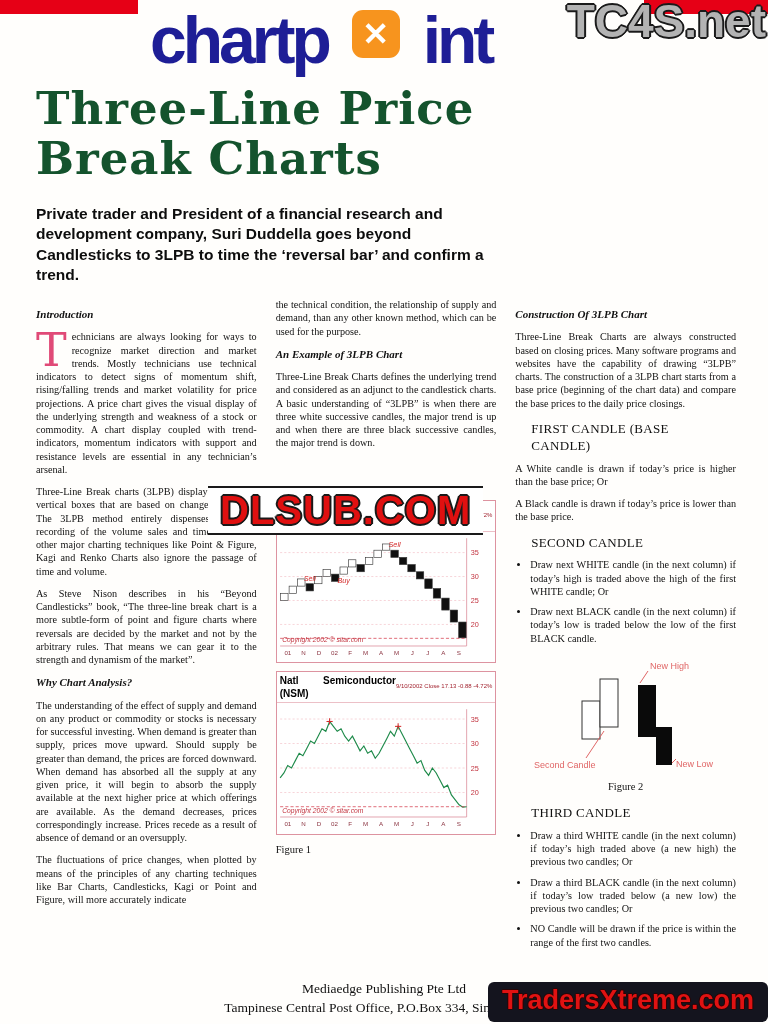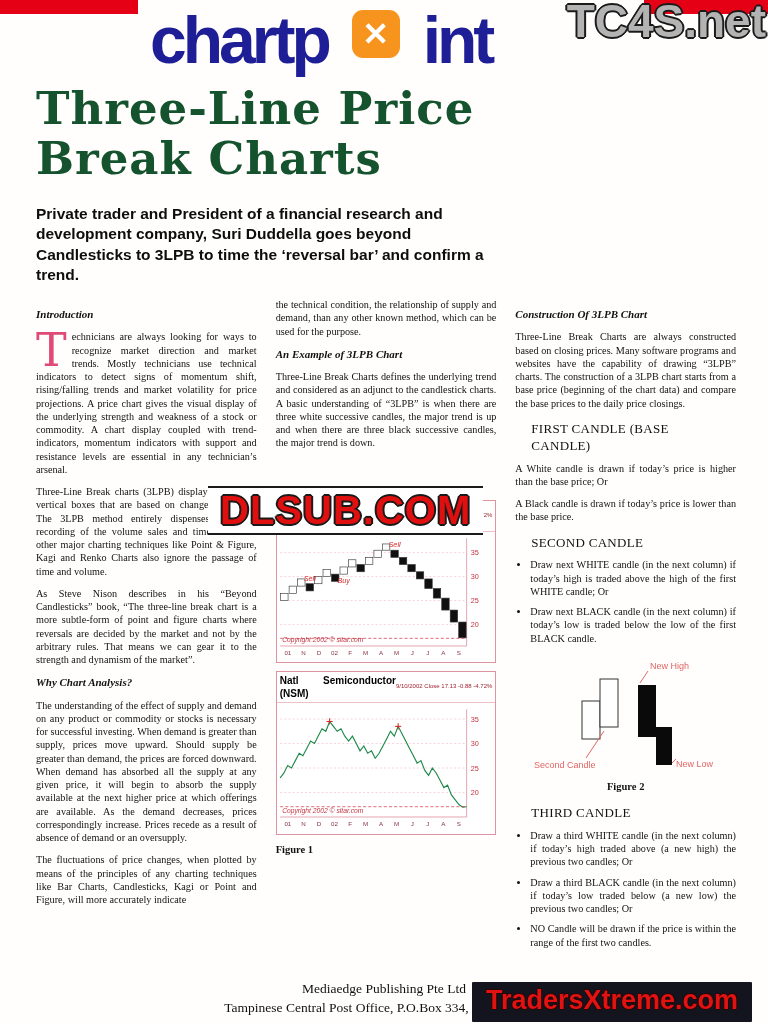--- a/index.html
+++ b/index.html
@@ -38,33 +38,33 @@
   ul.blt li{margin:0 0 7px;}
 
   
   .charts{margin-top:50px;}
   .chart{border:1px solid #dd93a0;margin:0 0 8px;background:#fff;}
   .chart-h{display:flex;justify-content:space-between;align-items:center;padding:2px 3px;
         border-bottom:1px solid #ecc0c7;font-family:"Liberation Sans",sans-serif;}
   .chart-title{font-size:10px;font-weight:700;color:#000;}
   .chart-quote{font-size:6px;color:#a22430;white-space:nowrap;}
   svg.plot{display:block;width:100%;height:auto;}
-  .figcap{font-weight:700;font-size:10.5px;margin:4px 0 10px;}
+  .figcap{font-weight:400;font-size:10.5px;margin:4px 0 10px;}
 
   
   .fig2wrap{margin:10px 0 2px;text-align:center;}
 
   
   .footer{position:absolute;left:0;bottom:6px;width:100%;text-align:center;font-size:13.5px;line-height:1.4;color:#111;}
 
   
   .wm-dlsub{position:absolute;left:208px;top:486px;z-index:9;background:#fff;padding:0 12px;
         border-top:2px solid #1a1a1a;border-bottom:2px solid #1a1a1a;
         font-family:"Liberation Sans",sans-serif;font-weight:700;font-size:40px;letter-spacing:1px;color:#e01010;text-align:right;}
-  .wm-tx{position:absolute;right:16px;bottom:2px;z-index:10;background:#14141e;border-radius:1px;
+  .wm-tx{position:absolute;right:0;bottom:2px;z-index:10;background:#14141e;border-radius:6px;
         padding:3px 14px 6px;font-family:"Liberation Sans",sans-serif;font-weight:700;font-size:27px;
         color:#e01212;text-shadow:-1px 0 #2a0505,1px 0 #2a0505,0 -1px #2a0505,0 1px #2a0505;text-align:right;}
 </style>
 </head>
 <body>
 
 <div class="page">
 
   <div class="bar left"></div>
   <div class="bar right"></div>

